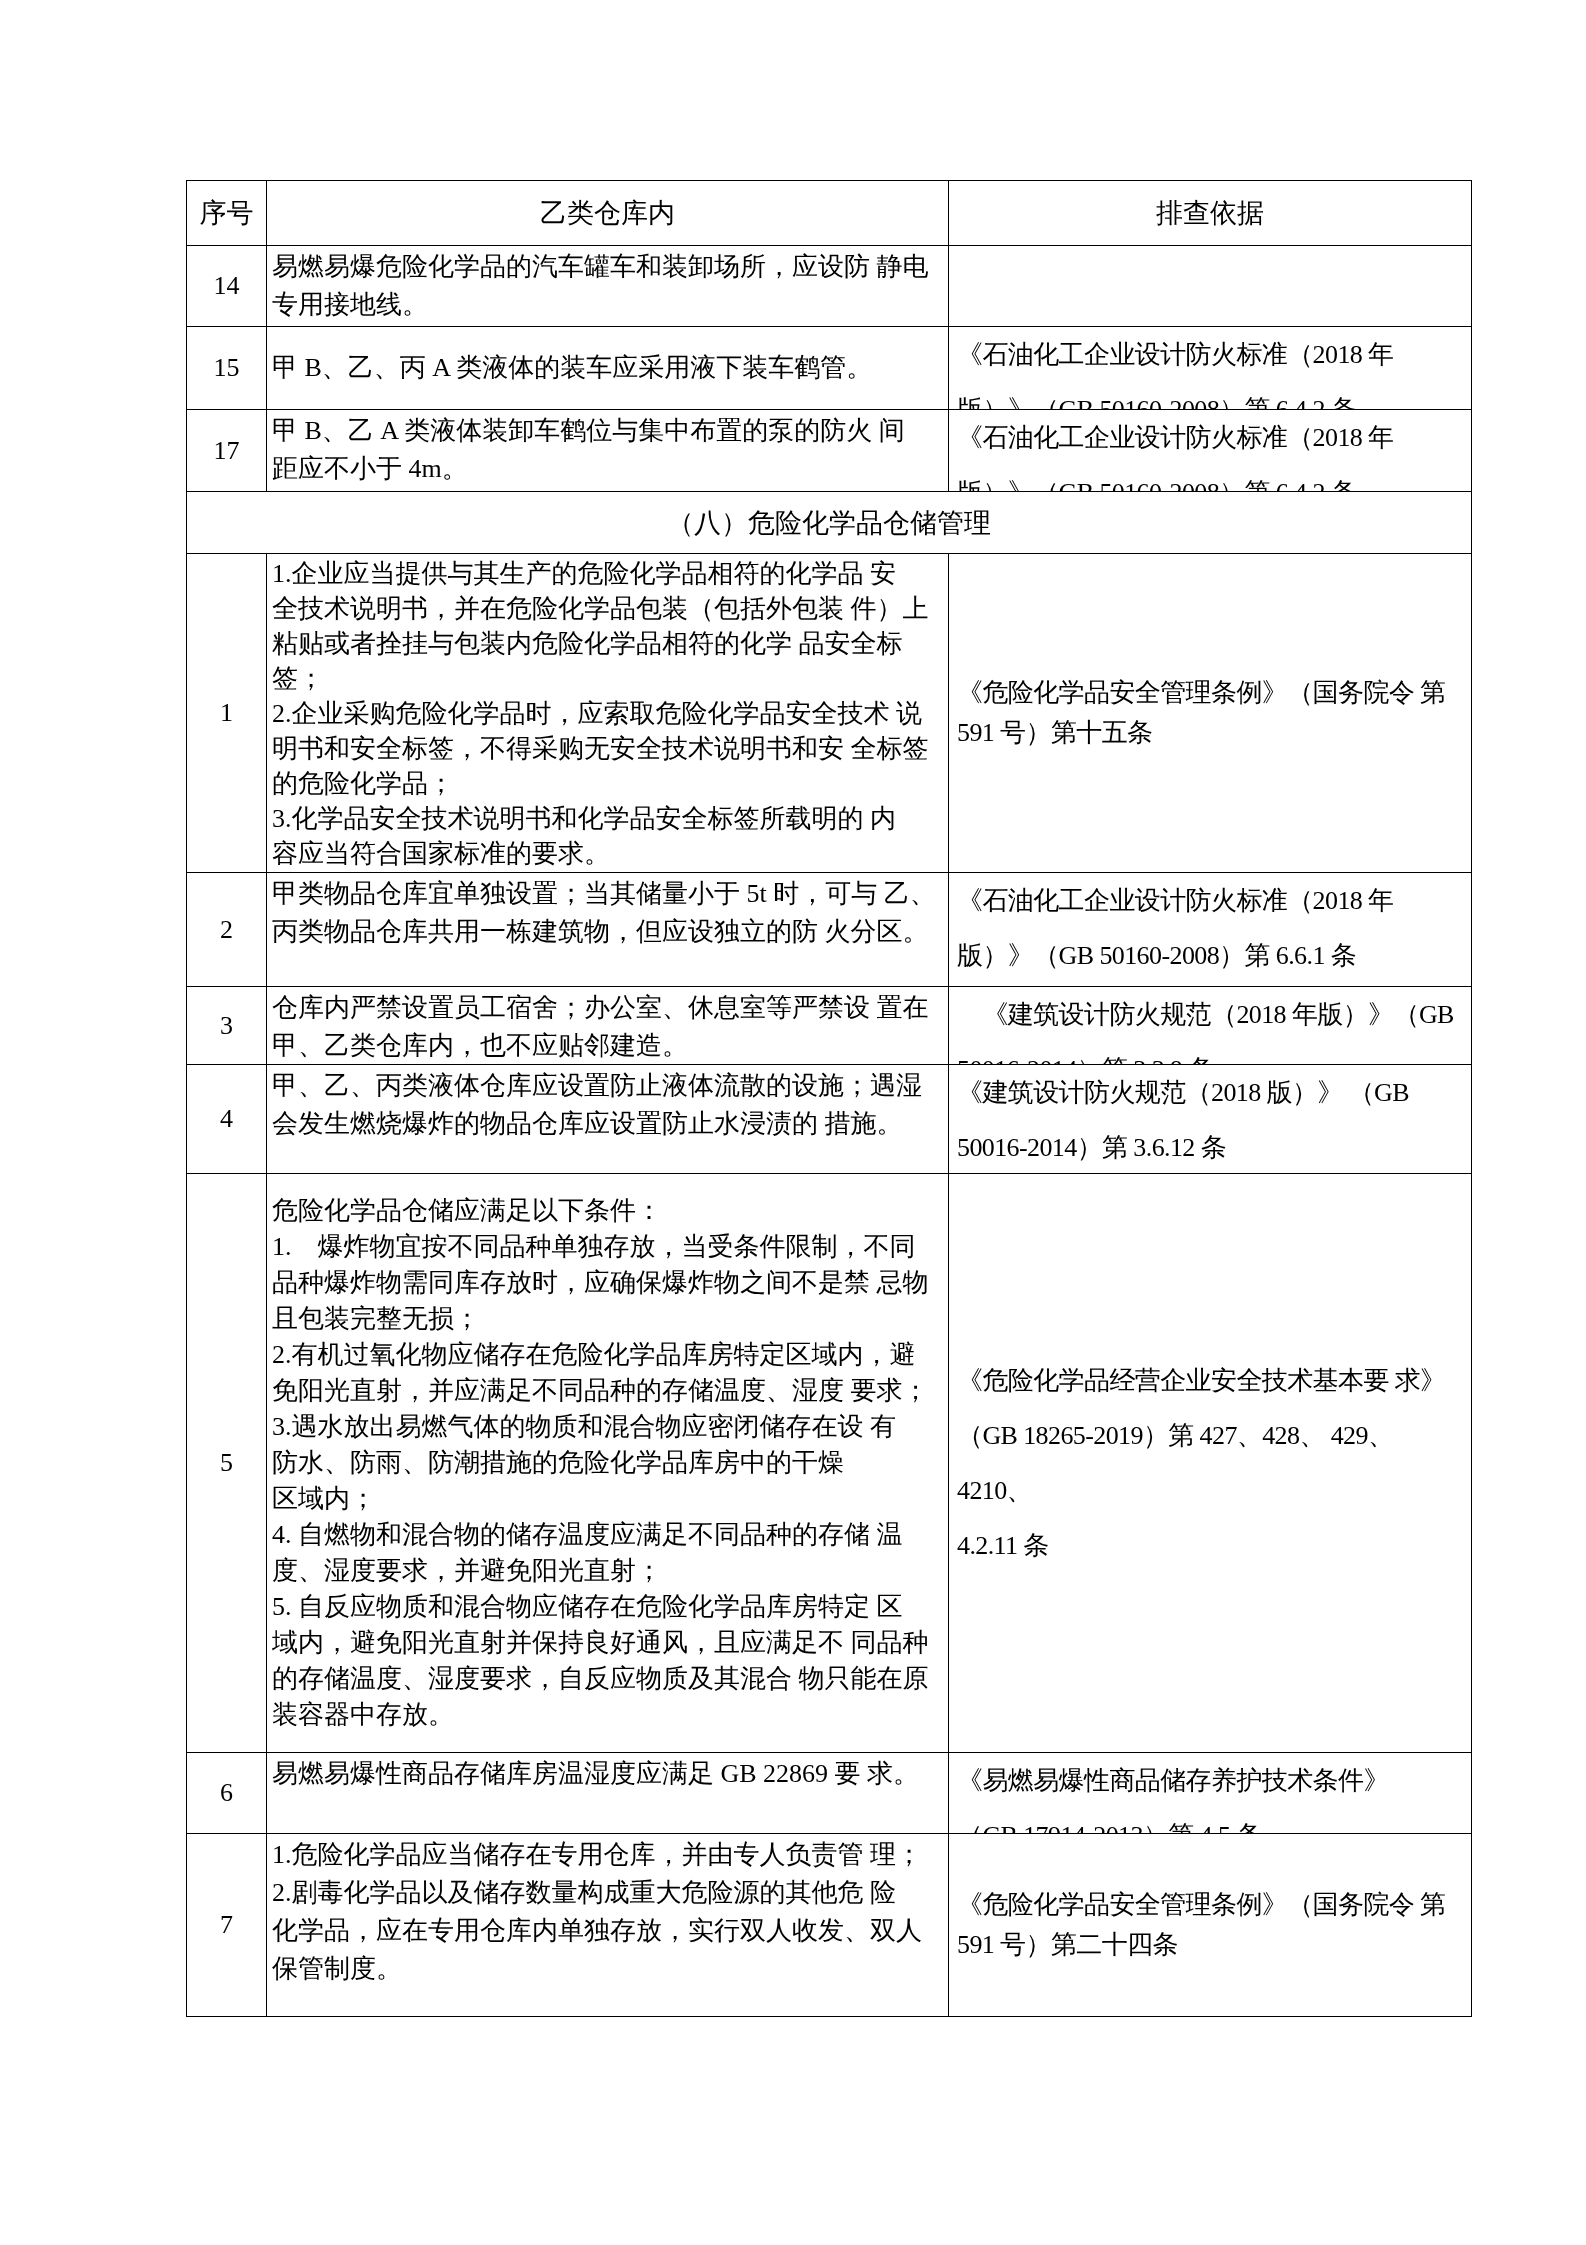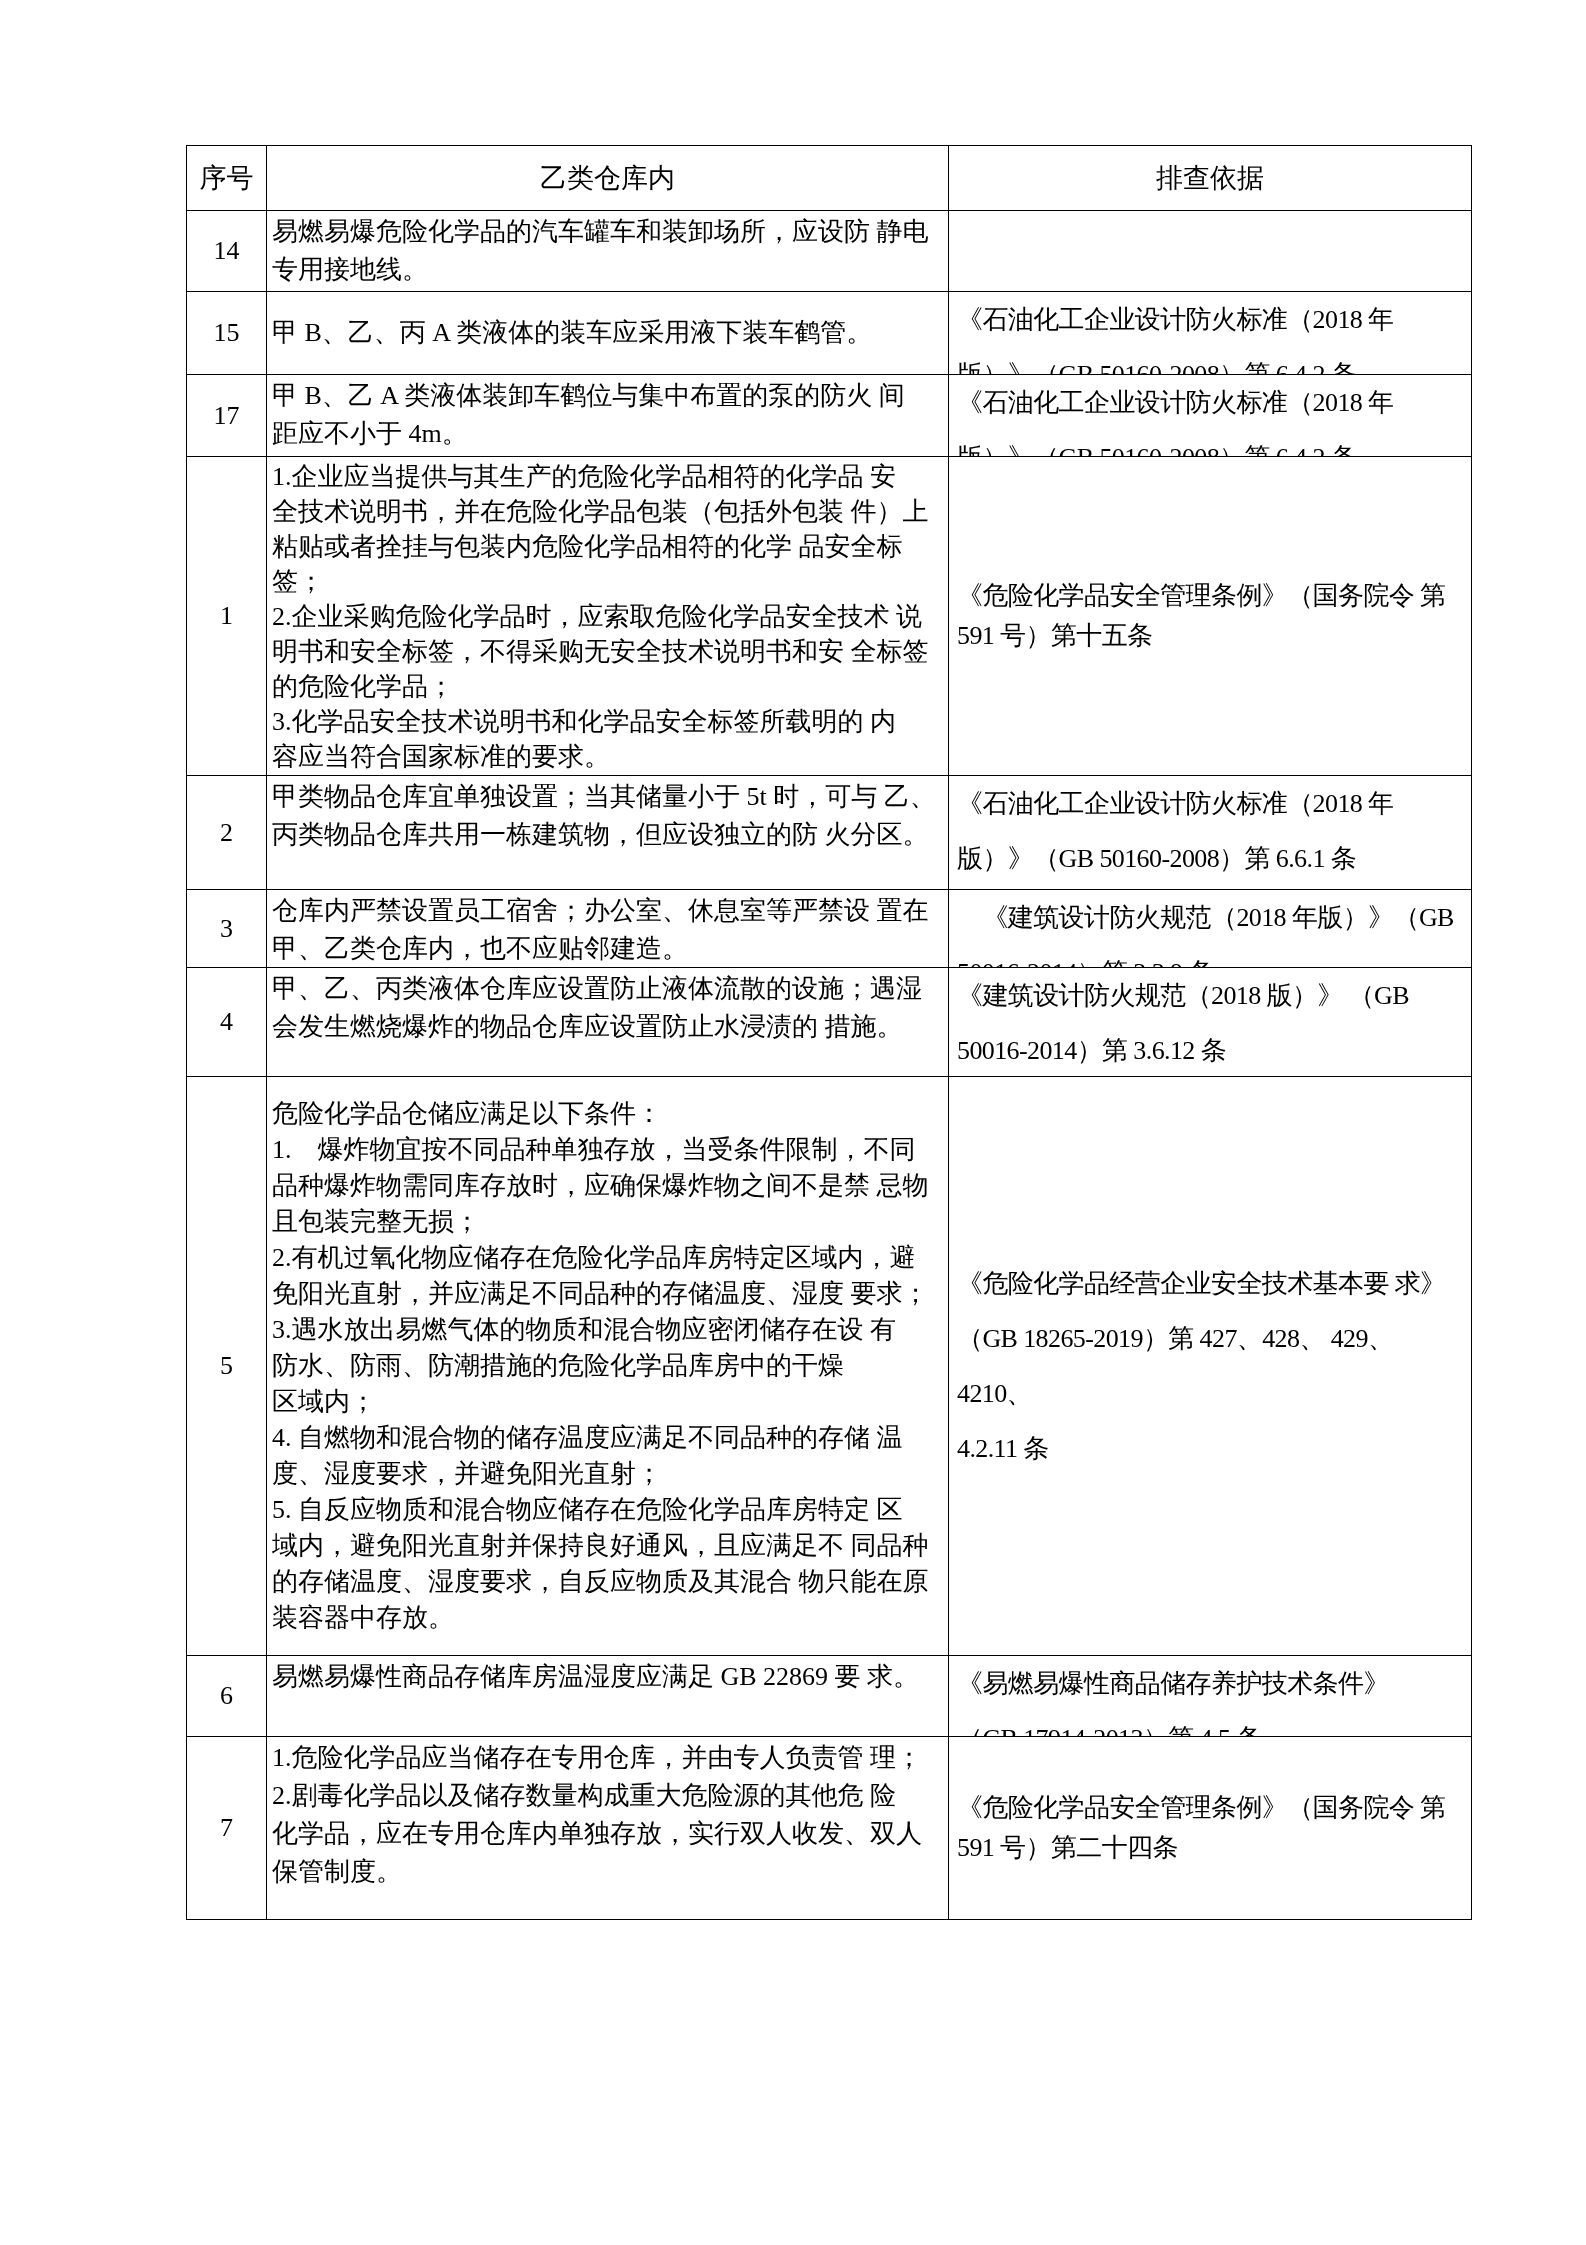--- a/index.html
+++ b/index.html
@@ -18,21 +18,21 @@
   .sheet {
     position: absolute;
     left: 0; top: 0;
     width: 1586px;
     height: 2245px;
     background: #ffffff;
   }
   table.doc-table {
     position: absolute;
     left: 186px;
-    top: 145px;
+    top: 180px;
     width: 1285px;
     border-collapse: collapse;
     table-layout: fixed;
   }
   td {
     border: 1px solid #000000;
     padding: 0;
     vertical-align: top;
   }
   .cell {
@@ -151,20 +151,25 @@
         <td>
             <div class="cell h81 content">甲 B、乙 A 类液体装卸车鹤位与集中布置的泵的防火 间
 距应不小于 4m。</div>
           </td>
         <td>
             <div class="cell h81 basis">《石油化工企业设计防火标准（2018 年
 版）》（GB 50160-2008）第 6.4.2 条</div>
           </td>
       </tr>
 
+      <tr>
+        <td colspan="3">
+            <div class="cell h61 section">（八）危险化学品仓储管理</div>
+          </td>
+      </tr>
 
       <tr>
         <td>
             <div class="cell h318 num">1</div>
           </td>
         <td>
             <div class="cell h318 content lh35">1.企业应当提供与其生产的危险化学品相符的化学品 安
 全技术说明书，并在危险化学品包装（包括外包装 件）上
 粘贴或者拴挂与包装内危险化学品相符的化学 品安全标
 签；

